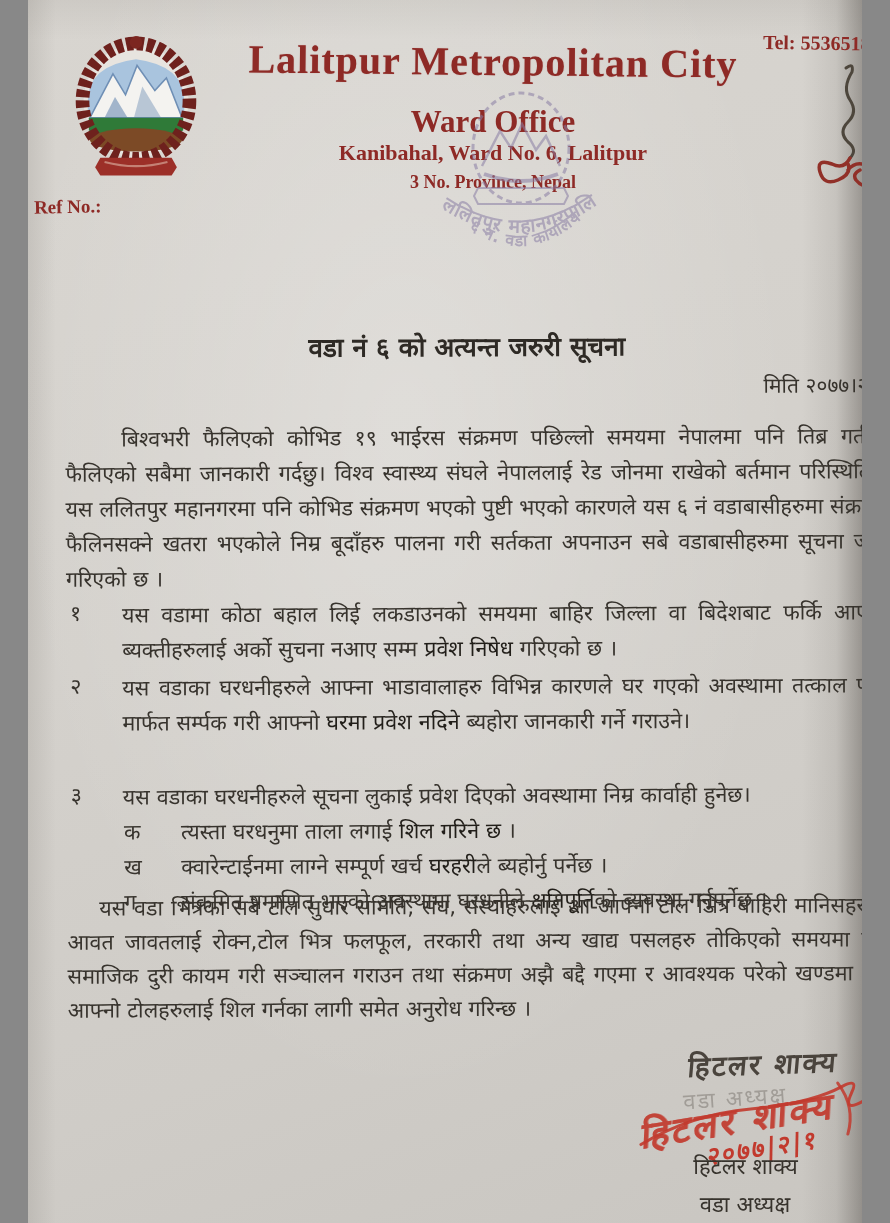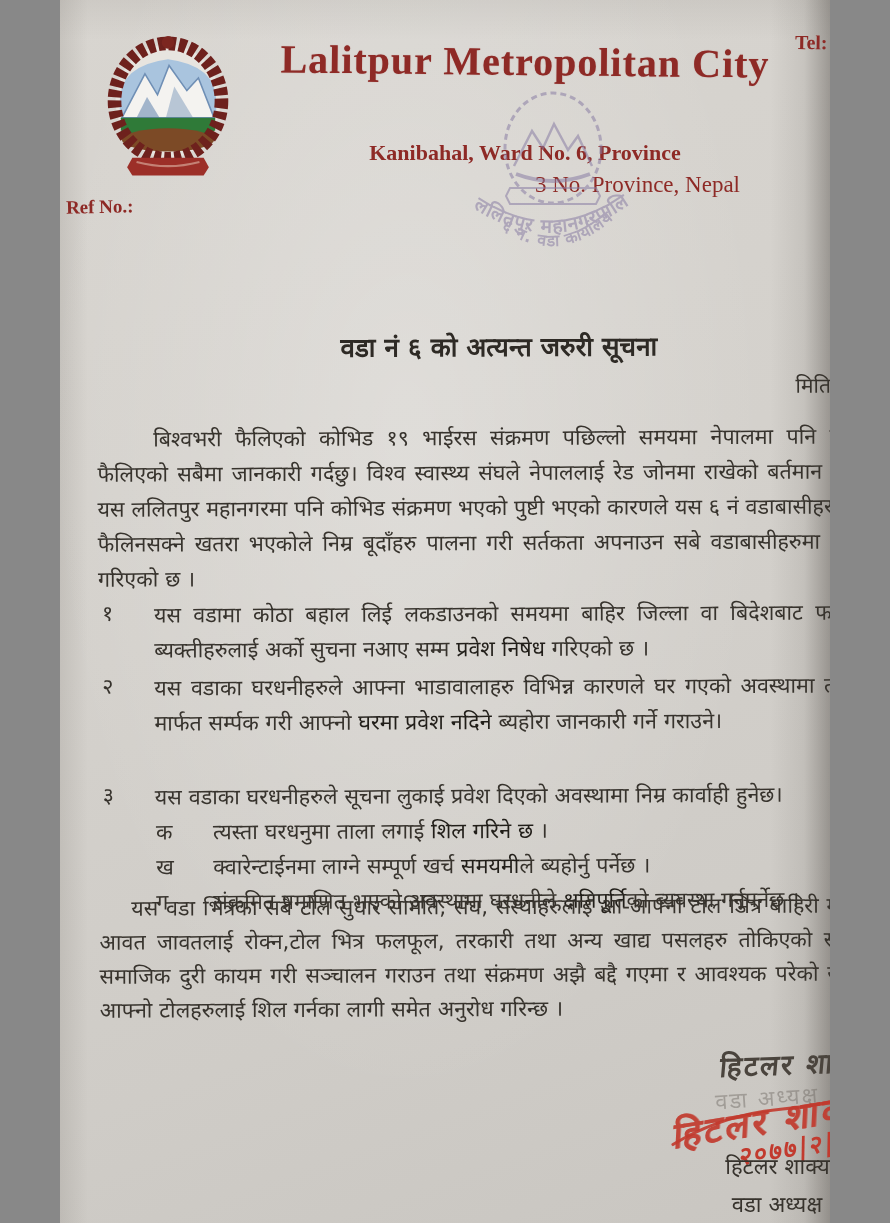--- a/index.html
+++ b/index.html
@@ -1,37 +1,37 @@
 <!DOCTYPE html>
 <html><head>
 <meta charset="utf-8">
 <style>
   html,body{margin:0;padding:0;background:#888;}
   .page{
     position:relative;
-    width:770px;height:1223px;
+    width:834px;height:1223px;
     margin:0 auto;
     overflow:hidden;
     background:
       radial-gradient(ellipse at 45% 35%, rgba(255,255,255,.25), rgba(0,0,0,0) 60%),
       linear-gradient(to right, rgba(120,115,108,.18) 0, rgba(0,0,0,0) 28px),
       linear-gradient(to left, rgba(60,55,50,.38) 0, rgba(90,86,80,.12) 26px, rgba(0,0,0,0) 60px),
       linear-gradient(to bottom, rgba(110,105,98,.10) 0, rgba(0,0,0,0) 40px),
       linear-gradient(160deg, #d8d5d0 0%, #d4d1cc 45%, #cfccc7 75%, #c9c6c1 100%);
     font-family:"DejaVu Sans", sans-serif;
     color:#37332d;
   }
   .abs{position:absolute;}
   
   .hdr-serif{font-family:"Liberation Serif","DejaVu Serif",serif;color:#8e2a26;}
   .title-en{left:170px;top:38px;width:590px;text-align:center;font-size:40px;font-weight:700;
             letter-spacing:1px;transform:rotate(.6deg);text-shadow:0 0 1px rgba(142,42,38,.4);}
   .ward-office{left:250px;top:104px;width:430px;text-align:center;font-size:31px;font-weight:600;}
   .addr{left:250px;top:140px;width:430px;text-align:center;font-size:22px;font-weight:600;}
-  .prov{left:250px;top:172px;width:430px;text-align:right;font-size:23px;font-weight:400;}
+  .prov{left:250px;top:172px;width:430px;text-align:center;font-size:18px;font-weight:700;}
   .tel{left:735px;top:32px;width:150px;font-size:20px;font-weight:600;transform:rotate(.8deg);}
   .refno{left:6px;top:196px;font-size:19px;font-weight:600;transform:rotate(-1.2deg);}
   
   .body-wrap{left:0;top:0;width:890px;height:1223px;transform:rotate(-.25deg);}
   .n-title{left:0;top:328px;width:880px;text-align:center;font-size:26px;font-weight:700;color:#2e2a25;}
   .n-date{left:560px;top:372px;width:300px;text-align:right;font-size:21px;}
   .para{font-size:21.5px;line-height:35px;text-align:justify;color:#37332d;}
   .intro{left:38px;top:420px;width:824px;text-indent:56px;}
   .closing{left:38px;top:890px;width:824px;text-indent:32px;line-height:34px;}
   .li-num{width:42px;font-size:21.5px;text-align:left;}
@@ -66,21 +66,22 @@
     <polygon points="66,50 84,80 58,80" fill="#5f82ad" opacity=".4"></polygon>
     <path d="M15 80 L105 80 L105 92 Q60 110 15 92 Z" fill="#2f7a38"></path>
     <ellipse cx="60" cy="101" rx="44" ry="11" fill="#7c4a26"></ellipse>
     <ellipse cx="60" cy="64" rx="51" ry="55" fill="none" stroke="#6e211d" stroke-width="13" stroke-dasharray="7 3"></ellipse>
     <circle cx="60" cy="8" r="6" fill="#7c2620"></circle>
     <path d="M26 118 L94 118 L99 127 L94 135 L26 135 L21 127 Z" fill="#9c2f28"></path>
     <path d="M30 122 Q60 130 90 122" stroke="#e0b9a9" stroke-width="2" fill="none" opacity=".6"></path>
   </svg>
 
   <div class="abs hdr-serif title-en">Lalitpur Metropolitan City</div>
-  <div class="abs hdr-serif addr">Kanibahal, Ward No. 6, Province</div>
+  <div class="abs hdr-serif ward-office">Ward Office</div>
+  <div class="abs hdr-serif addr">Kanibahal, Ward No. 6, Lalitpur</div>
   <div class="abs hdr-serif prov">3 No. Province, Nepal</div>
   <div class="abs hdr-serif tel">Tel: 5536518</div>
   <div class="abs hdr-serif refno">Ref No.:</div>
 
   <svg class="abs stamp" width="210" height="195" viewBox="0 0 210 195">
     <g fill="none" stroke="#8a7ea4" stroke-width="3">
       <ellipse cx="103" cy="72" rx="48" ry="55" stroke-dasharray="6 4"></ellipse>
       <path d="M64 90 L82 55 L93 72 L104 48 L118 74 L128 60 L142 90" stroke-width="2.5"></path>
       <path d="M66 98 Q103 112 140 98" stroke-width="4"></path>
       <path d="M60 112 L146 112 L150 120 L146 128 L60 128 L56 120 Z" stroke-width="2"></path>
@@ -115,21 +116,21 @@
     <div class="abs li-num" style="left:42px;top:669px;">२</div>
     <div class="abs li-txt" style="left:94px;top:669px;"><span>यस वडाका घरधनीहरुले आफ्ना भाडावालाहरु विभिन्न कारणले घर गएको अवस्थामा तत्काल फोन मार्फत सर्म्पक गरी आफ्नो </span><span class="bld">घरमा प्रवेश नदिने</span><span> ब्यहोरा जानकारी गर्ने गराउने।</span></div>
 
     <div class="abs li-num" style="left:42px;top:778px;">३</div>
     <div class="abs li-txt" style="left:94px;top:778px;"><span>यस वडाका घरधनीहरुले सूचना लुकाई प्रवेश दिएको अवस्थामा निम्र कार्वाही हुनेछ।</span></div>
 
     <div class="abs sub-num" style="left:95px;top:815px;">क</div>
     <div class="abs sub-txt" style="left:152px;top:815px;"><span>त्यस्ता घरधनुमा ताला लगाई </span><span class="bld">शिल गरिने छ</span><span> ।</span></div>
 
     <div class="abs sub-num" style="left:95px;top:850px;">ख</div>
-    <div class="abs sub-txt" style="left:152px;top:850px;"><span>क्वारेन्टाईनमा लाग्ने सम्पूर्ण खर्च </span><span class="bld">समयमी</span><span>ले ब्यहोर्नु पर्नेछ ।</span></div>
+    <div class="abs sub-txt" style="left:152px;top:850px;"><span>क्वारेन्टाईनमा लाग्ने सम्पूर्ण खर्च </span><span class="bld">घरहरी</span><span>ले ब्यहोर्नु पर्नेछ ।</span></div>
 
     <div class="abs sub-num" style="left:95px;top:885px;">ग</div>
     <div class="abs sub-txt" style="left:152px;top:885px;"><span>संक्रमित प्रमाणित भएको अवस्थामा घरधनीले </span><span class="bld">क्षतिपूर्ति</span><span>को ब्यवस्था गर्नुपर्नेछ ।</span></div>
 
     <div class="abs para closing">यस वडा भित्रका सबै टोल सुधार समिति, संघ, संस्थाहरुलाई आ-आफ्नो टोल भित्र बाहिरी मानिसहरुको आवत जावतलाई रोक्न,टोल भित्र फलफूल, तरकारी तथा अन्य खाद्य पसलहरु तोकिएको समयमा मात्र समाजिक दुरी कायम गरी सञ्चालन गराउन तथा संक्रमण अझै बद्दै गएमा र आवश्यक परेको खण्डमा आ-आफ्नो टोलहरुलाई शिल गर्नका लागी समेत अनुरोध गरिन्छ ।</div>
   </div>
 
   <div class="abs sig-hand">हिटलर शाक्य</div>
 
   <div class="abs sig-stamp-faint">वडा अध्यक्ष</div>

